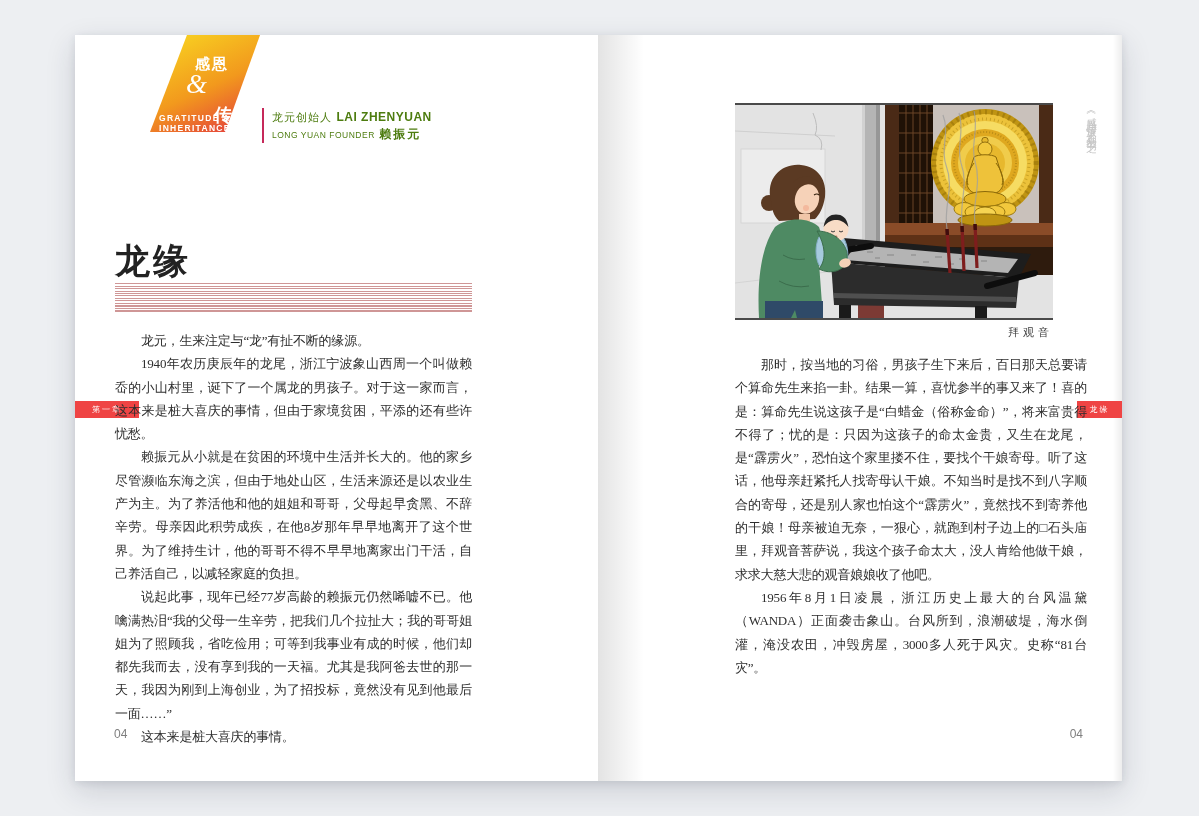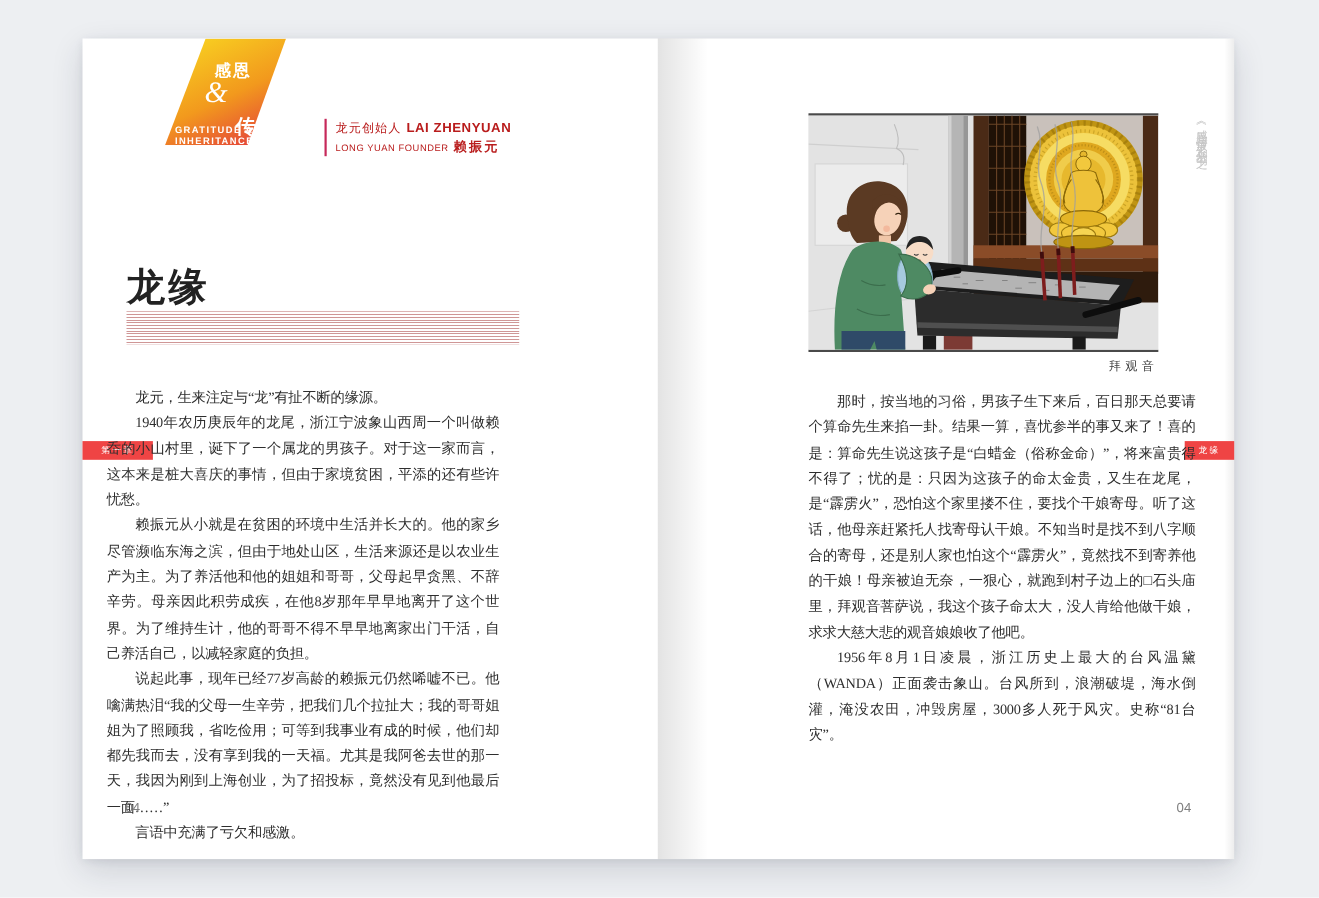--- a/index.html
+++ b/index.html
@@ -24,40 +24,40 @@
   
   .brand-wrap{position:absolute;left:75px;top:0;width:120px;height:97px;}
   .brand-shape{position:absolute;inset:0;
     clip-path:polygon(30.8% 0,91.7% 0,62.5% 100%,0 100%);
     background:linear-gradient(155deg,#f8d021 8%,#f2991d 52%,#e23340 96%);}
   .brand-cn1{position:absolute;left:45px;top:20px;color:#fff;font-size:15px;font-weight:bold;letter-spacing:2px;}
   .brand-amp{position:absolute;left:36px;top:36px;color:#fff;font-size:27px;font-style:italic;line-height:27px;}
   .brand-cn2{position:absolute;left:64px;top:51px;color:#fff;font-size:18px;font-weight:bold;letter-spacing:2px;margin-top:17px;}
   .brand-en{position:absolute;left:9px;top:79px;font-size:8.5px;line-height:9.5px;font-weight:bold;
     letter-spacing:1.3px;color:#fff;white-space:nowrap;}
-  .founder{position:absolute;left:187px;top:73px;border-left:2px solid #c6295a;padding-left:8px;color:#b91c1c;line-height:15px;white-space:nowrap;margin-left:33px;}
+  .founder{position:absolute;left:187px;top:73px;border-left:2px solid #c6295a;padding-left:8px;color:#4d7c0f;line-height:15px;white-space:nowrap;}
   .founder .cn{font-size:11px;letter-spacing:1px;}
   .founder .en-big{font-size:12px;font-weight:bold;letter-spacing:.5px;}
   .founder .en-small{font-size:8.5px;letter-spacing:.5px;}
   .founder .cn-big{font-size:12px;font-weight:bold;letter-spacing:2px;}
 
   
   .tab{position:absolute;top:366px;height:17px;background:#ef4444;color:#fff;
     font-size:8px;letter-spacing:2px;display:flex;align-items:center;justify-content:center;}
   .tab-left{left:0;width:64px;}
   .tab-right{right:0;width:45px;}
 
   
   .title{position:absolute;left:40px;top:203px;font-size:35px;font-weight:bold;color:#222;letter-spacing:3px;}
   .stripes{position:absolute;left:40px;top:248px;width:357px;height:30px;
     background:repeating-linear-gradient(to bottom,#cf9696 0,#cf9696 1px,#ffffff 1px,#ffffff 2.5px);}
 
   
   .bodycol{position:absolute;color:#2e2e2e;}
-  .body-left{left:22px;top:294px;width:357px;margin-top:20px;}
+  .body-left{left:40px;top:294px;width:357px;}
   .body-right{left:137px;top:318px;width:352px;}
   .para{margin:0;font-size:13px;line-height:23.3px;letter-spacing:-0.2px;
     text-indent:2em;text-align:justify;font-family:"Liberation Serif","DejaVu Serif",serif;}
 
   .pagenum{position:absolute;top:692px;font-size:12px;color:#7f7f7f;}
   .pagenum-left{left:39px;}
   .pagenum-right{right:39px;}
 
   
   .illo{position:absolute;left:137px;top:68px;width:318px;height:213px;
@@ -101,21 +101,21 @@
     <div class="tab tab-left">第一章</div>
 
     <div class="title serif">龙缘</div>
     <div class="stripes"></div>
 
     <div class="bodycol body-left">
       <p class="para">龙元，生来注定与“龙”有扯不断的缘源。</p>
       <p class="para">1940年农历庚辰年的龙尾，浙江宁波象山西周一个叫做赖岙的小山村里，诞下了一个属龙的男孩子。对于这一家而言，这本来是桩大喜庆的事情，但由于家境贫困，平添的还有些许忧愁。</p>
       <p class="para">赖振元从小就是在贫困的环境中生活并长大的。他的家乡尽管濒临东海之滨，但由于地处山区，生活来源还是以农业生产为主。为了养活他和他的姐姐和哥哥，父母起早贪黑、不辞辛劳。母亲因此积劳成疾，在他8岁那年早早地离开了这个世界。为了维持生计，他的哥哥不得不早早地离家出门干活，自己养活自己，以减轻家庭的负担。</p>
       <p class="para">说起此事，现年已经77岁高龄的赖振元仍然唏嘘不已。他噙满热泪“我的父母一生辛劳，把我们几个拉扯大；我的哥哥姐姐为了照顾我，省吃俭用；可等到我事业有成的时候，他们却都先我而去，没有享到我的一天福。尤其是我阿爸去世的那一天，我因为刚到上海创业，为了招投标，竟然没有见到他最后一面……”</p>
-      <p class="para">言语中充满了亏欠和感激。</p>
+      <p class="para">这本来是桩大喜庆的事情。</p>
     </div>
 
     <div class="pagenum pagenum-left">04</div>
   </div>
 
   <div class="page page-right">
     <div class="spine-shadow"></div>
     <div class="right-edge-shadow"></div>
 
     <div class="illo">

